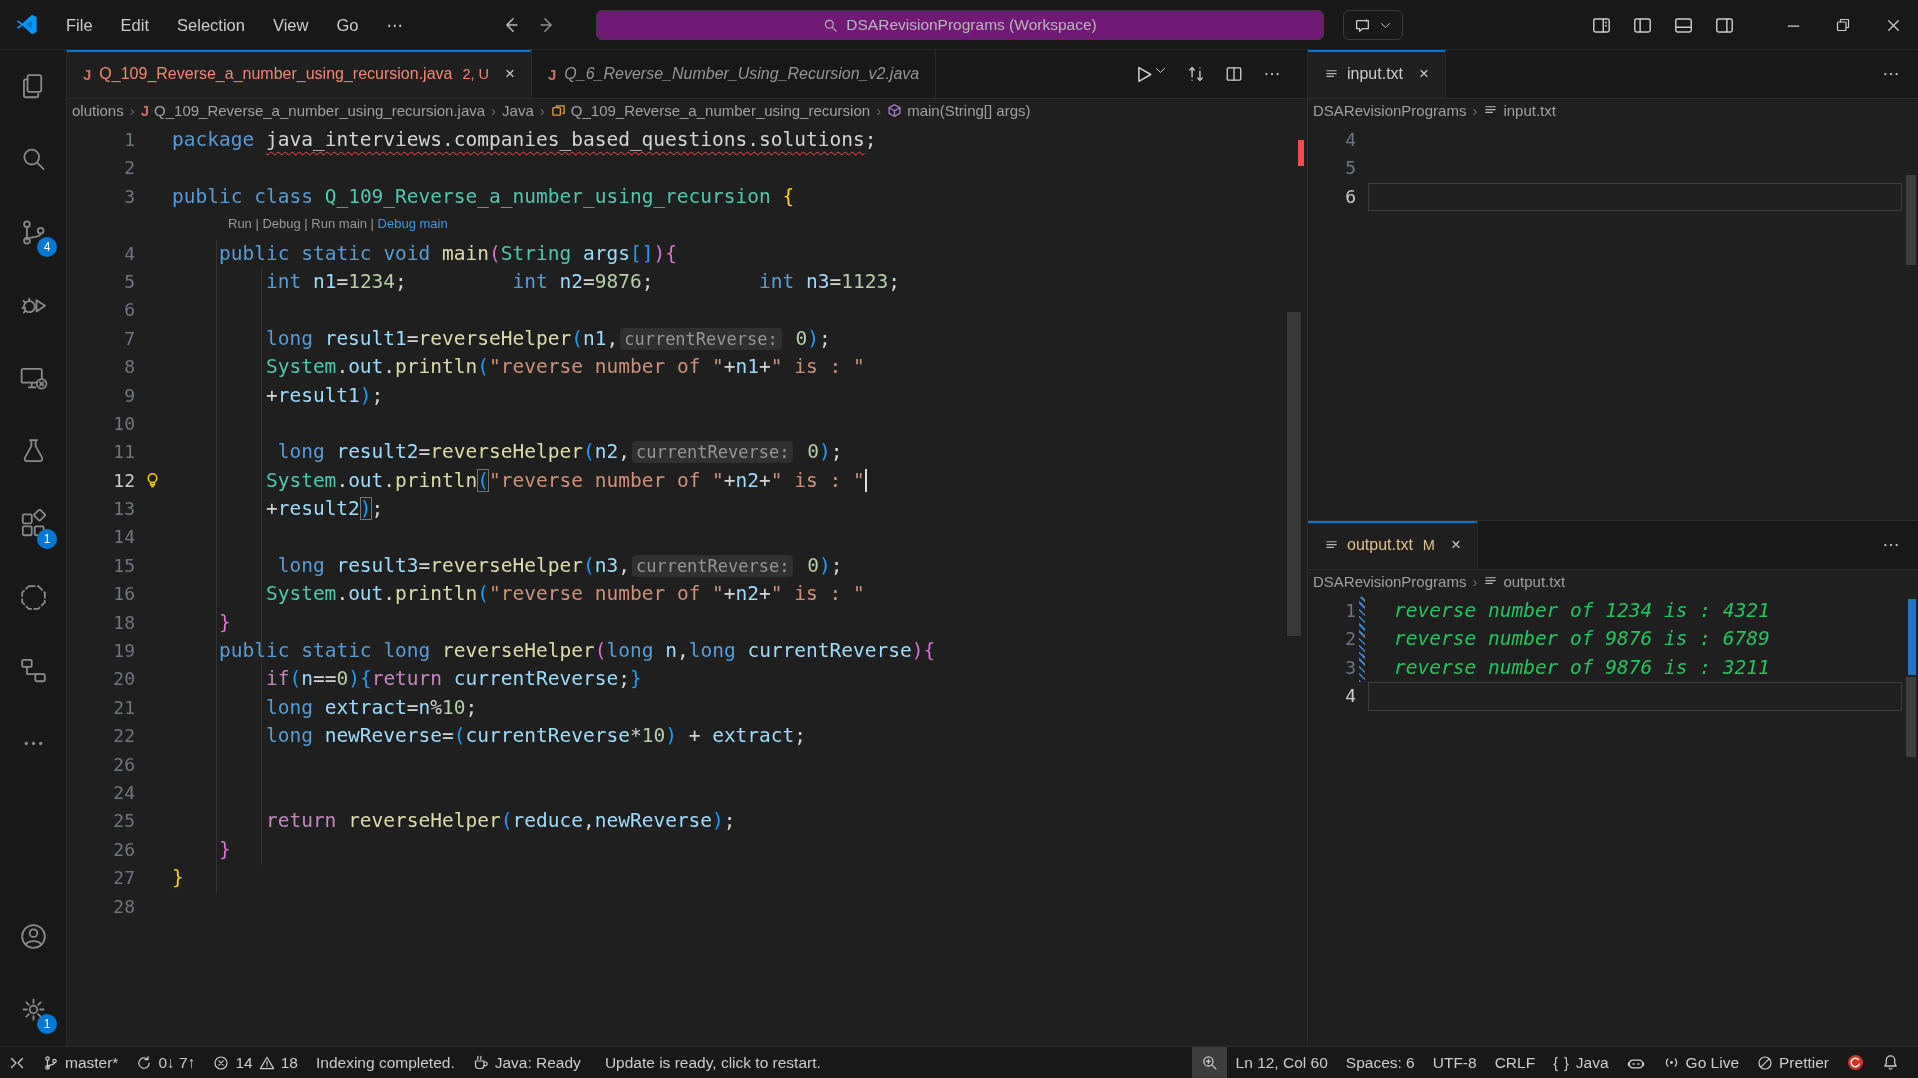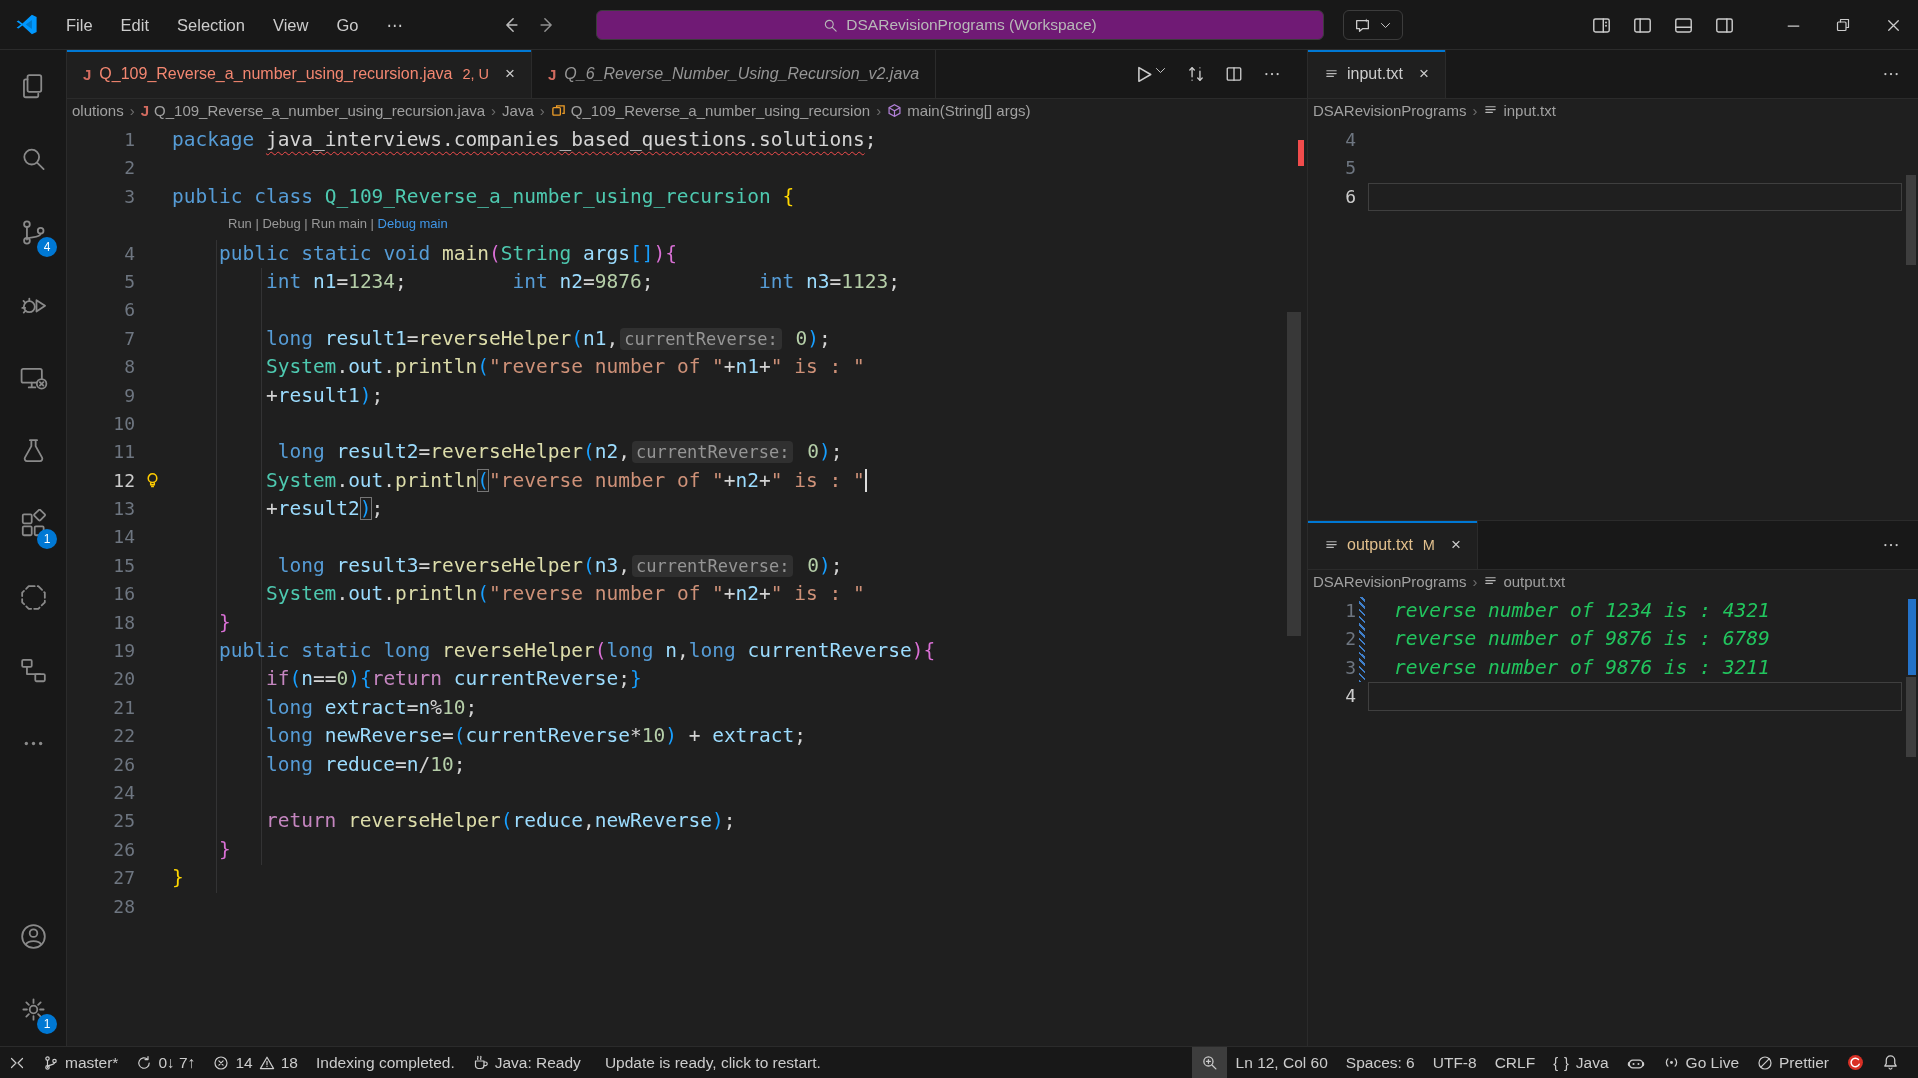--- a/index.html
+++ b/index.html
@@ -493,21 +493,20 @@
           <pre class="code"><span class="tok-pun">        </span><span class="tok-kw">long</span><span class="tok-pun"> </span><span class="tok-var">extract</span><span class="tok-pun">=</span><span class="tok-var">n</span><span class="tok-pun">%</span><span class="tok-num">10</span><span class="tok-pun">;</span></pre>
         </div>
         <div class="row">
           <span class="num">22</span>
           <span class="gmargin"></span>
           <pre class="code"><span class="tok-pun">        </span><span class="tok-kw">long</span><span class="tok-pun"> </span><span class="tok-var">newReverse</span><span class="tok-pun">=</span><span class="tok-b3">(</span><span class="tok-var">currentReverse</span><span class="tok-pun">*</span><span class="tok-num">10</span><span class="tok-b3">)</span><span class="tok-pun"> + </span><span class="tok-var">extract</span><span class="tok-pun">;</span></pre>
         </div>
         <div class="row">
           <span class="num">26</span>
           <span class="gmargin"></span>
-          <pre class="code"><span class="tok-pun">        </span><span class="tok-kw">long</span><span class="tok-pun"> </span><span class="tok-var">reduce</span><span class="tok-pun">=</span><span class="tok-var">n</span><span class="tok-pun">/</span><span class="tok-num">10</span><span class="tok-pun">;</span></pre>
         </div>
         <div class="row">
           <span class="num">24</span>
           <span class="gmargin"></span>
           <pre class="code"></pre>
         </div>
         <div class="row">
           <span class="num">25</span>
           <span class="gmargin"></span>
           <pre class="code"><span class="tok-pun">        </span><span class="tok-ctrl">return</span><span class="tok-pun"> </span><span class="tok-fn">reverseHelper</span><span class="tok-b3">(</span><span class="tok-var">reduce</span><span class="tok-pun">,</span><span class="tok-var">newReverse</span><span class="tok-b3">)</span><span class="tok-pun">;</span></pre>

